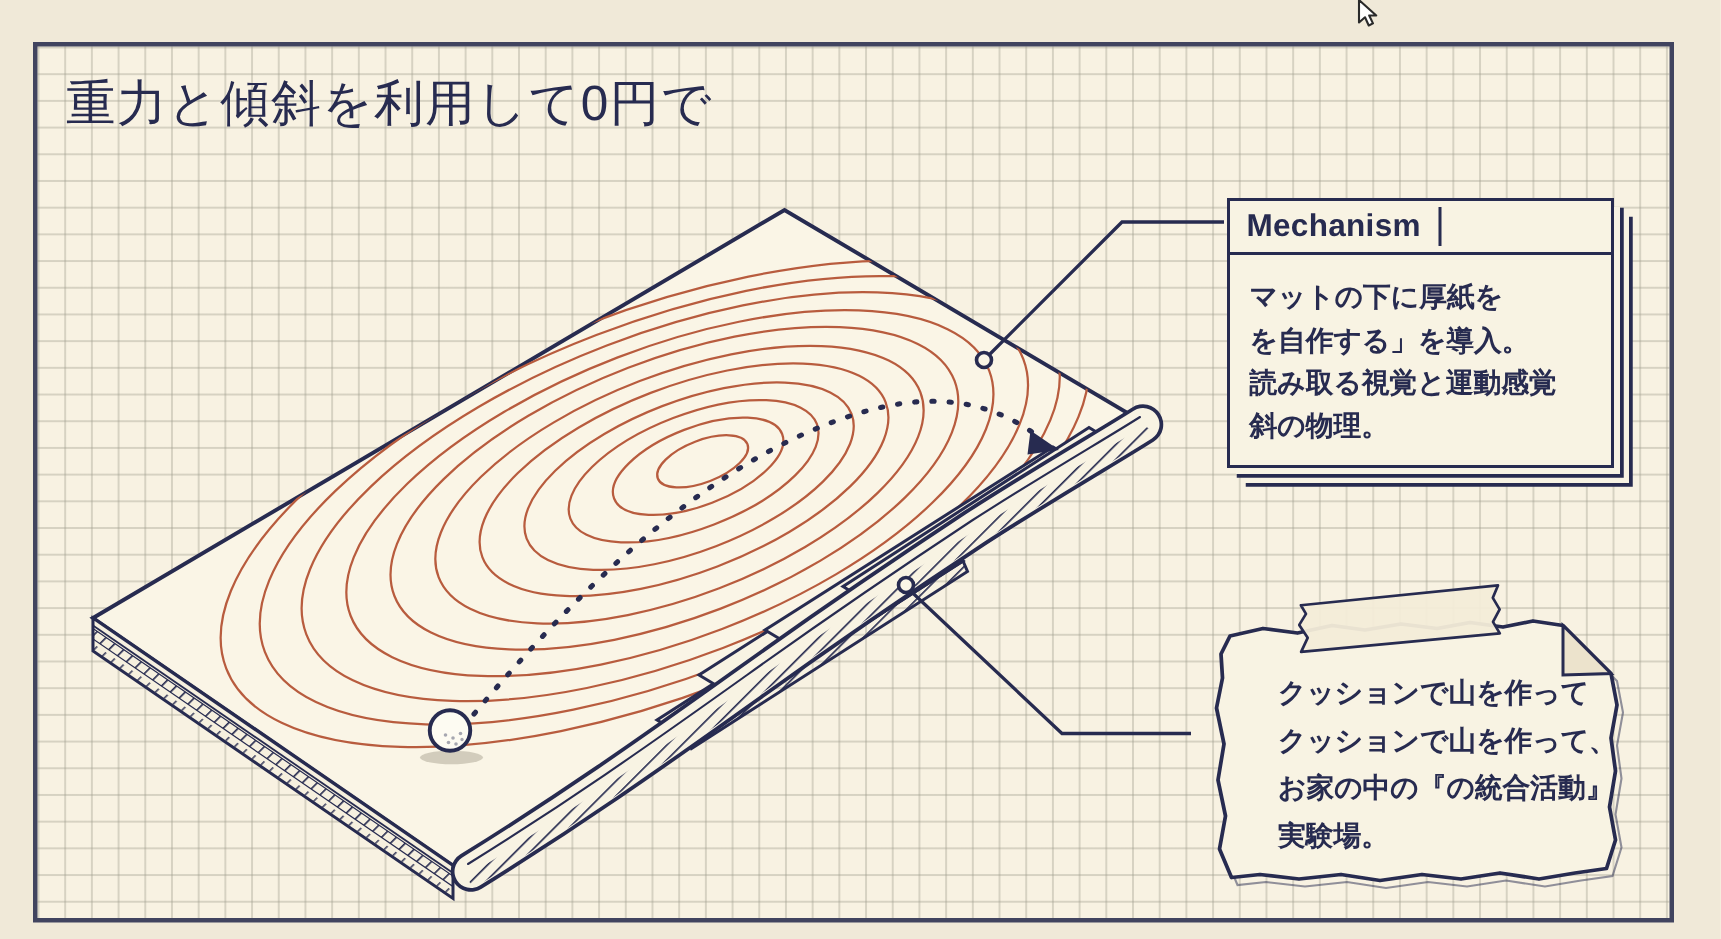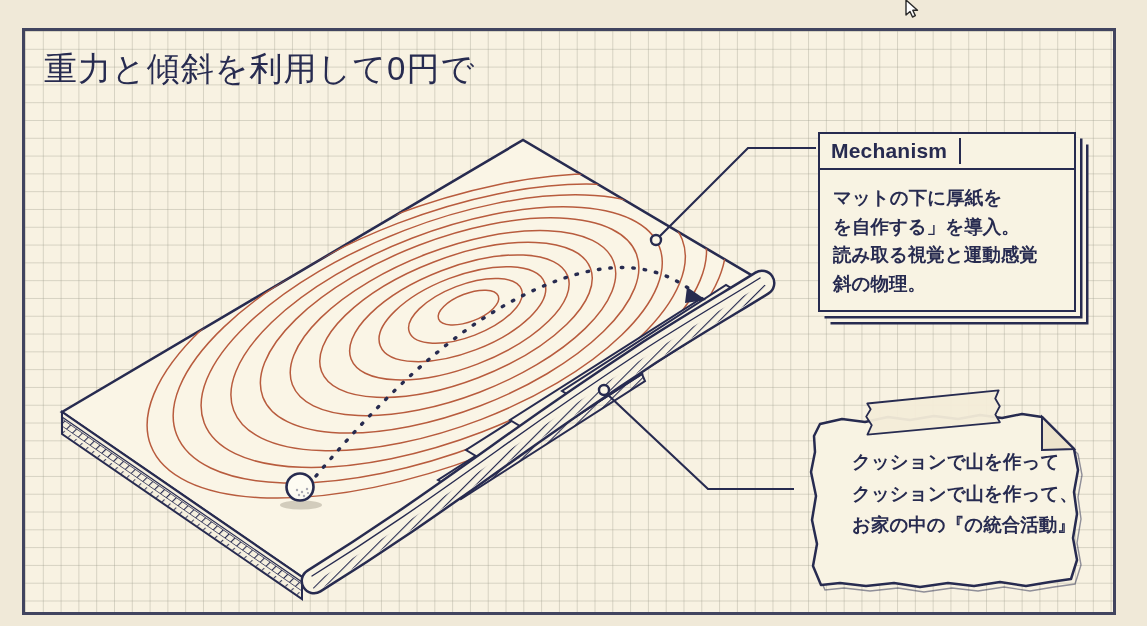--- a/index.html
+++ b/index.html
@@ -191,13 +191,14 @@
     <div>を自作する」を導入。</div>
     <div>読み取る視覚と運動感覚</div>
     <div>斜の物理。</div>
   </div>
 </div>
 
 <div class="note-text">
   <div>クッションで山を作って</div>
   <div>クッションで山を作って、</div>
   <div>お家の中の『の統合活動』</div>
+  <div>実験場。</div>
 </div>
 
 </body></html>

